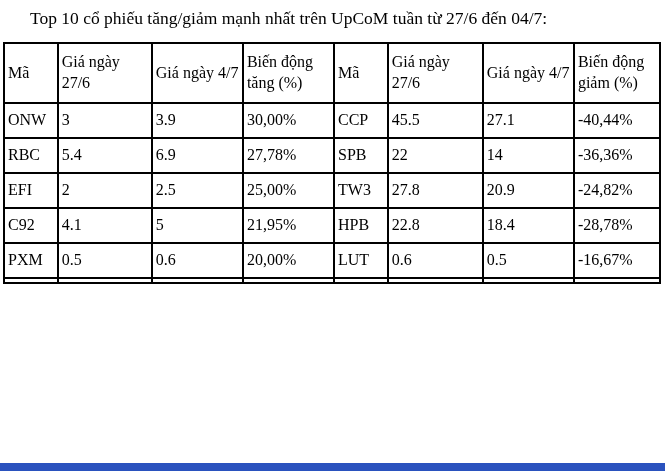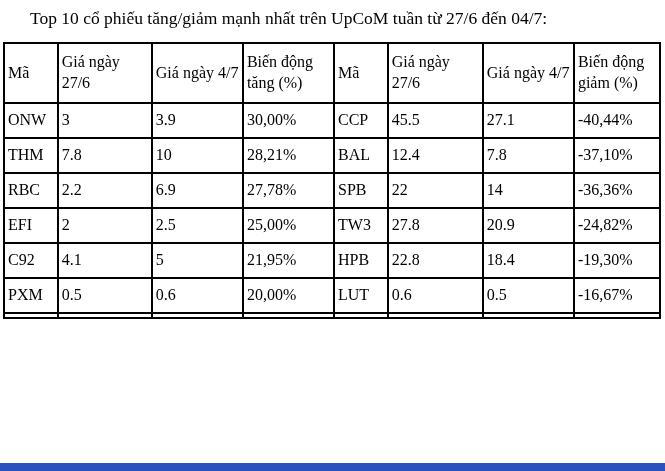--- a/index.html
+++ b/index.html
@@ -75,32 +75,22 @@
         <td>ONW</td>
         <td>3</td>
         <td>3.9</td>
         <td>30,00%</td>
         <td>CCP</td>
         <td>45.5</td>
         <td>27.1</td>
         <td>-40,44%</td>
       </tr>
       <tr>
-        <td>THM</td>
-        <td>7.8</td>
-        <td>10</td>
-        <td>28,21%</td>
-        <td>BAL</td>
-        <td>12.4</td>
-        <td>7.8</td>
-        <td>-37,10%</td>
-      </tr>
-      <tr>
         <td>RBC</td>
-        <td>2.2</td>
+        <td>5.4</td>
         <td>6.9</td>
         <td>27,78%</td>
         <td>SPB</td>
         <td>22</td>
         <td>14</td>
         <td>-36,36%</td>
       </tr>
       <tr>
         <td>EFI</td>
         <td>2</td>
@@ -112,21 +102,21 @@
         <td>-24,82%</td>
       </tr>
       <tr>
         <td>C92</td>
         <td>4.1</td>
         <td>5</td>
         <td>21,95%</td>
         <td>HPB</td>
         <td>22.8</td>
         <td>18.4</td>
-        <td>-19,30%</td>
+        <td>-28,78%</td>
       </tr>
       <tr>
         <td>PXM</td>
         <td>0.5</td>
         <td>0.6</td>
         <td>20,00%</td>
         <td>LUT</td>
         <td>0.6</td>
         <td>0.5</td>
         <td>-16,67%</td>

